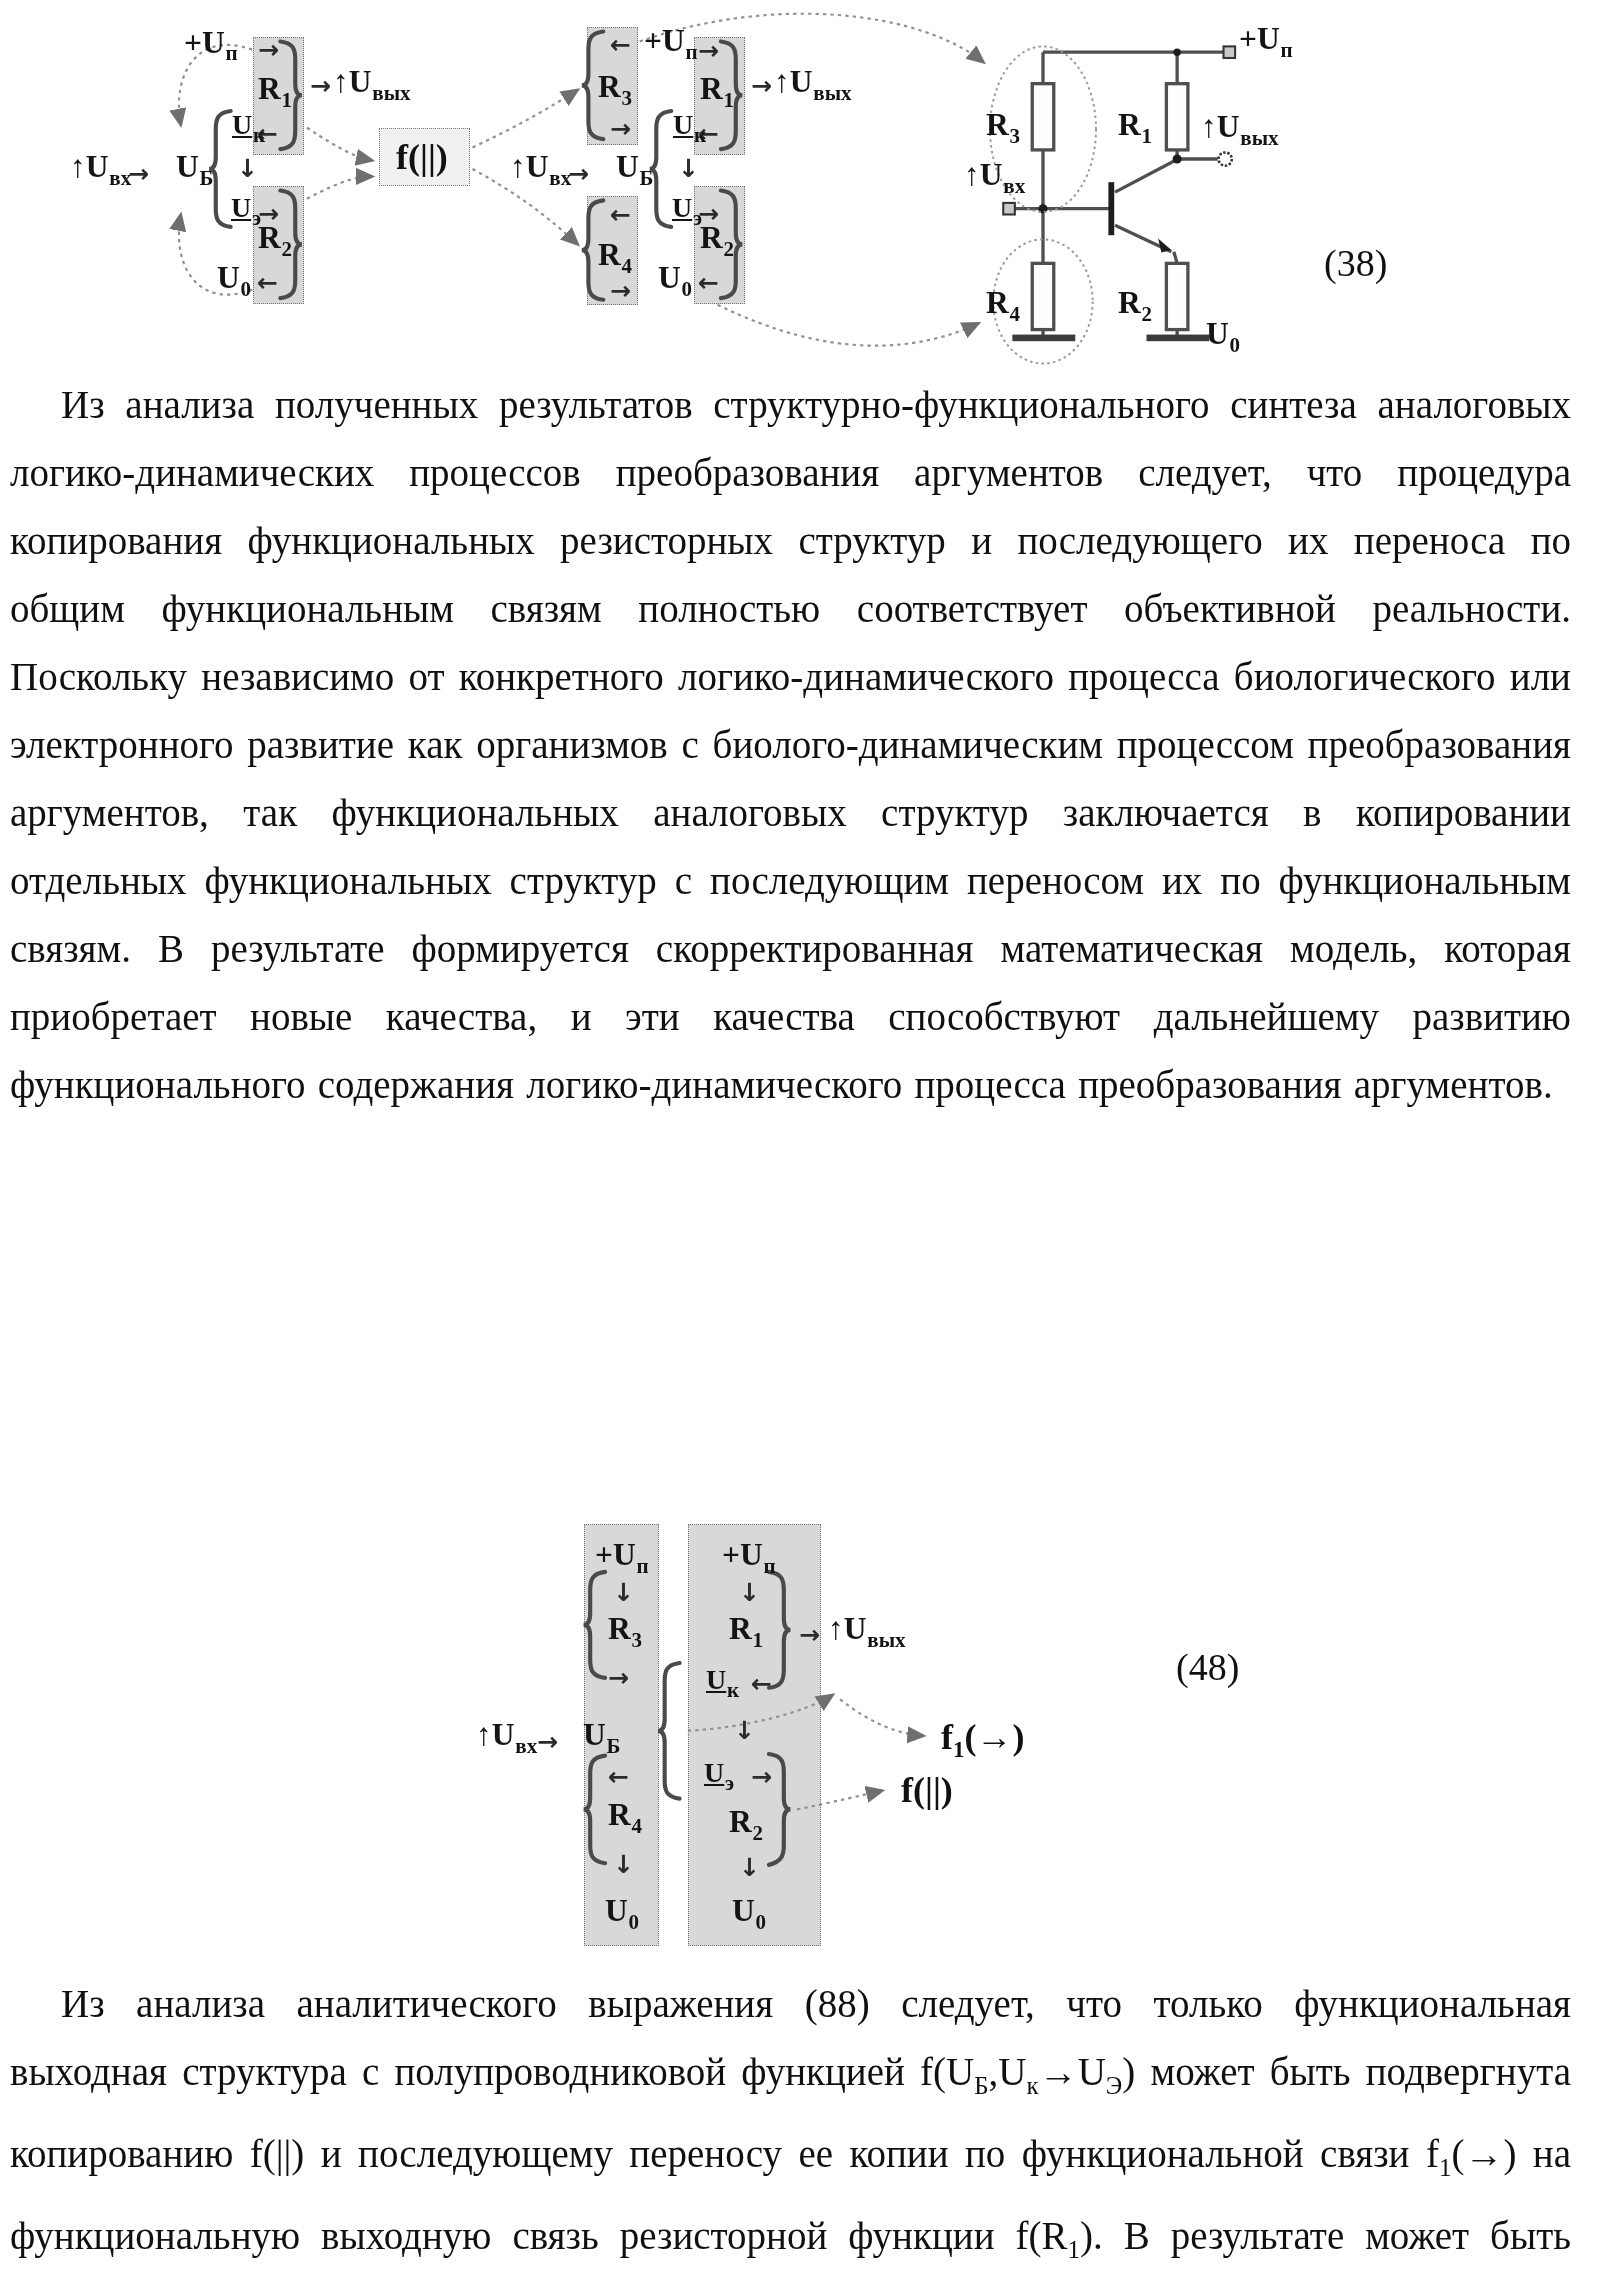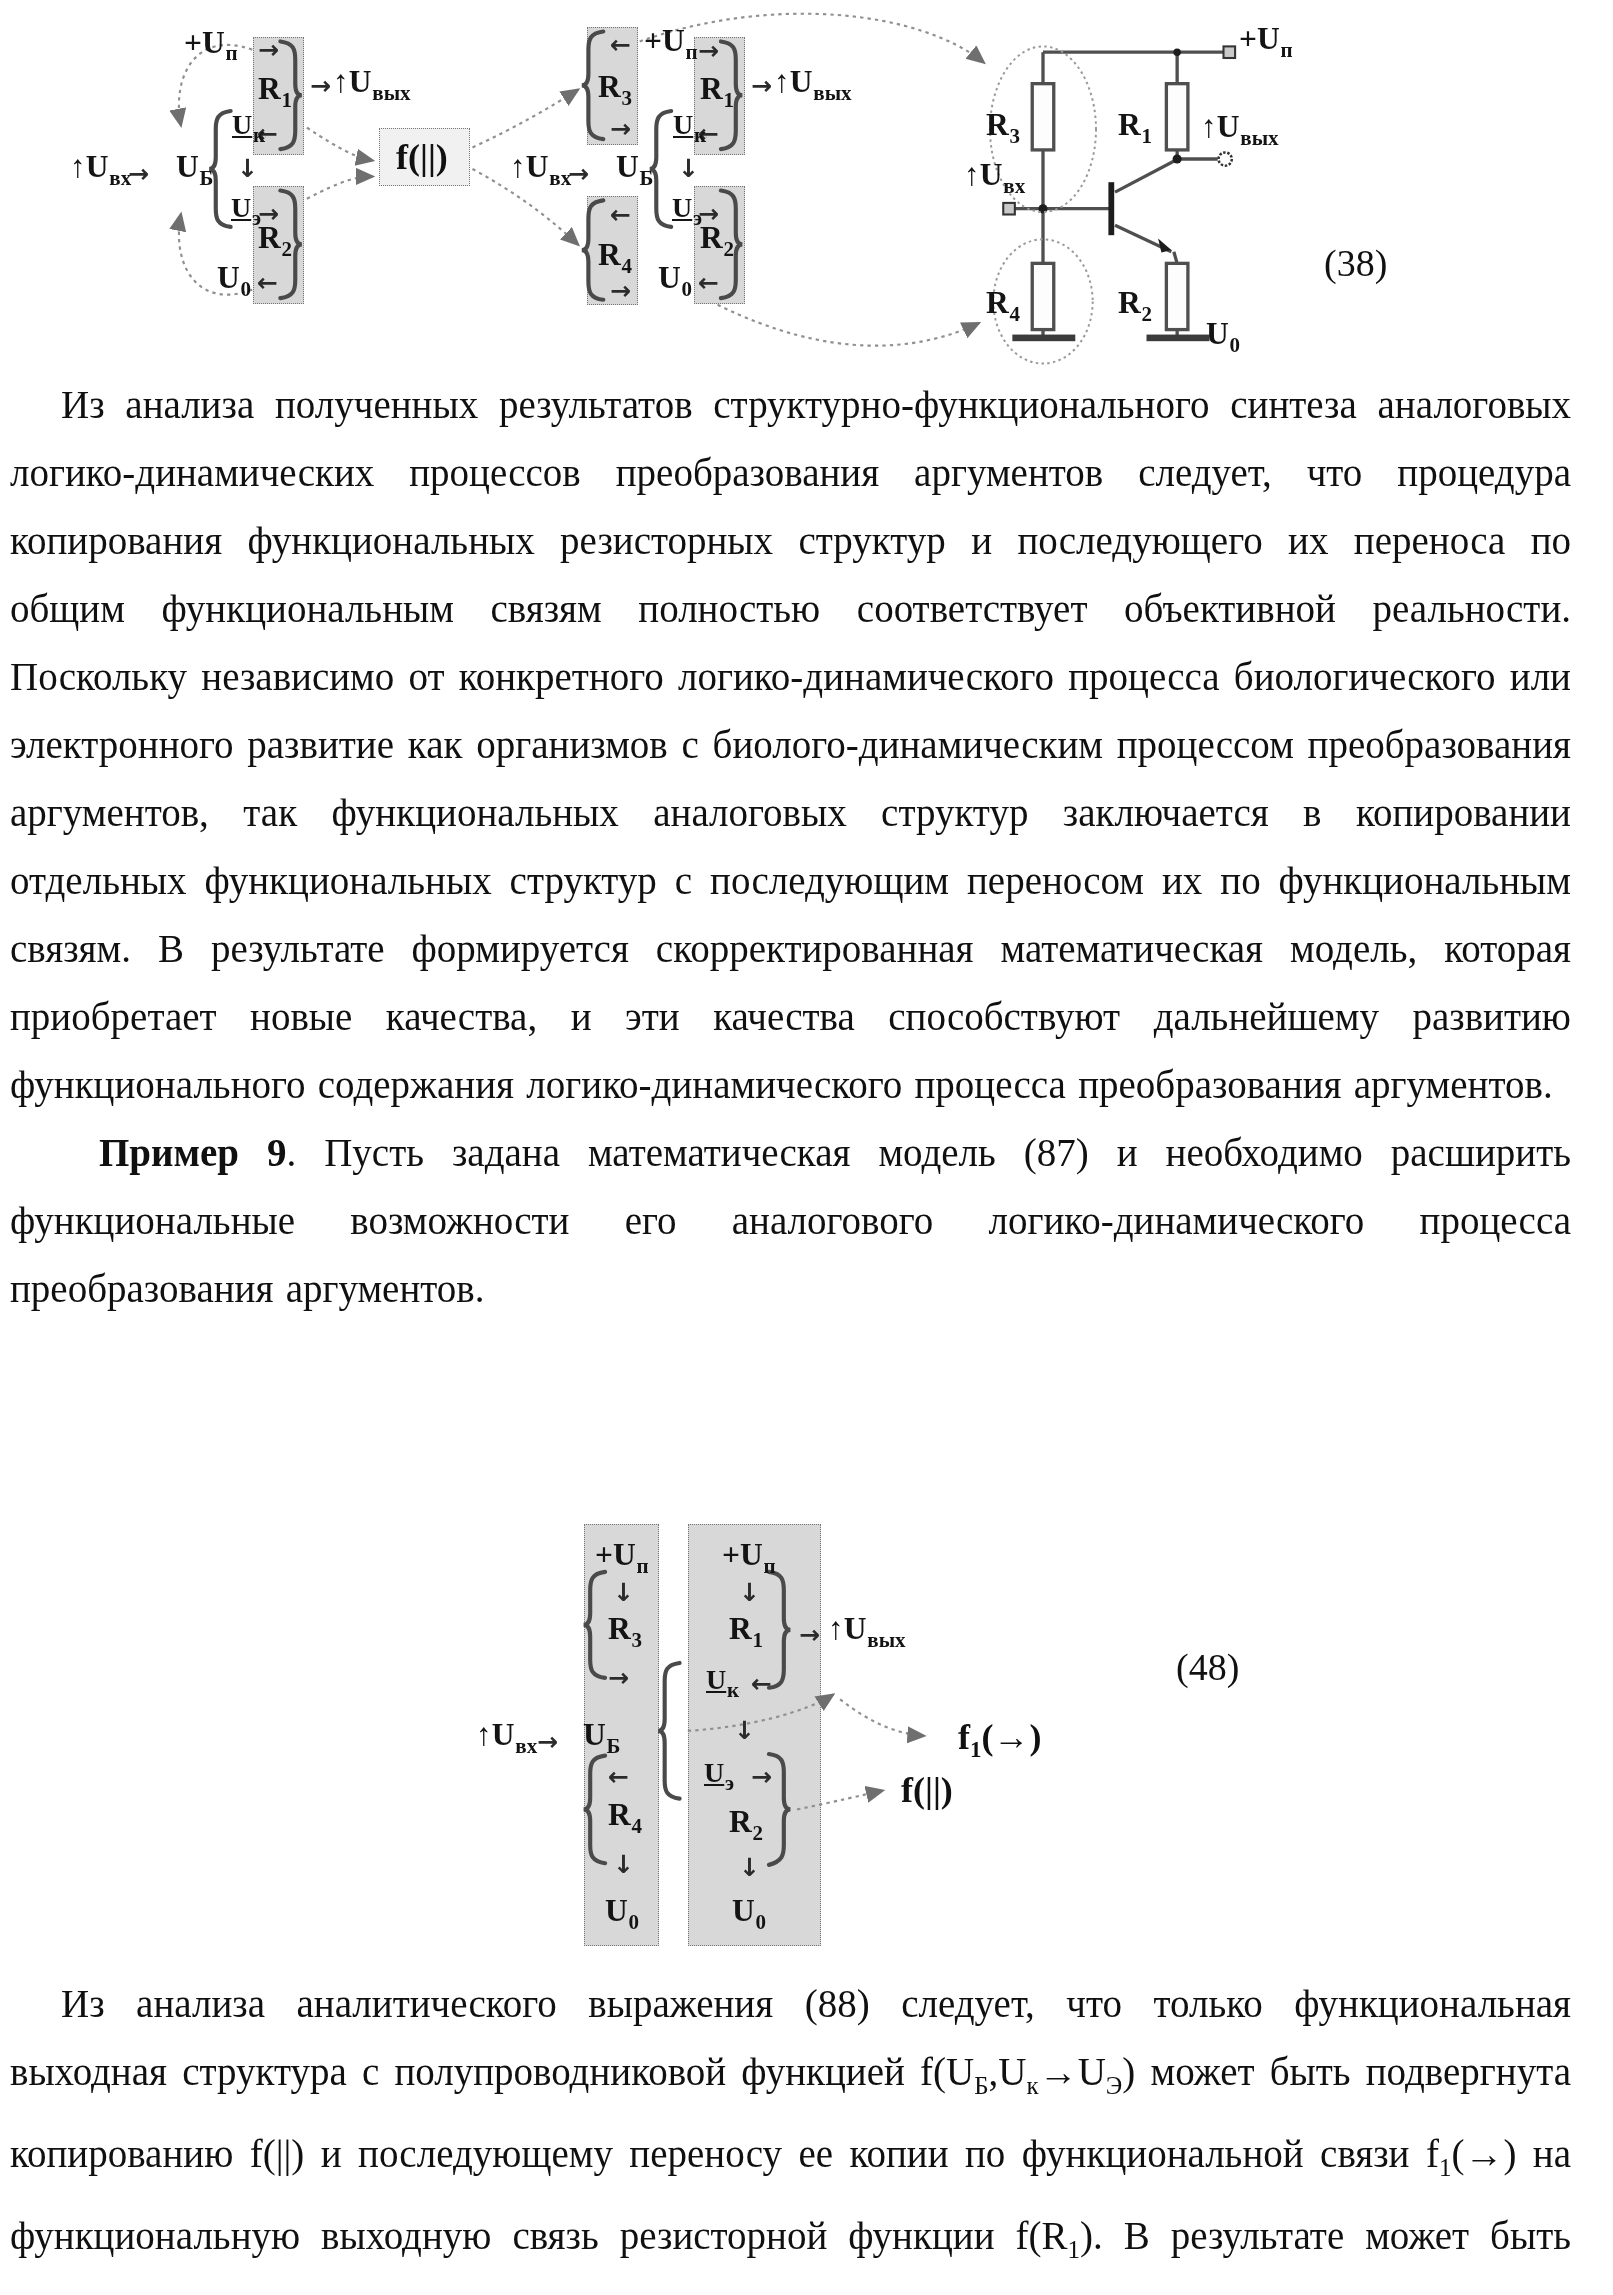--- a/index.html
+++ b/index.html
@@ -155,21 +155,20 @@
     <span class="lb" style="left:1118px;top:282px;"><span>R</span><sub>2</sub></span>
     <span class="lb" style="left:1239px;top:18px;"><span>+U</span><sub>п</sub></span>
     <span class="lb" style="left:1201px;top:106px;"><span>↑U</span><sub>вых</sub></span>
     <span class="lb" style="left:964px;top:154px;"><span>↑U</span><sub>вх</sub></span>
     <span class="lb" style="left:1206px;top:313px;"><span>U</span><sub>0</sub></span>
     <span class="eq" style="left:1324px;top:239px;">(38)</span>
   </section>
 
   <div class="tb" style="top:371px;">
     <p><span>Из анализа полученных результатов структурно-функционального синтеза аналоговых логико-динамических процессов преобразования аргументов следует, что процедура копирования функциональных резисторных структур и последующего их переноса по общим функциональным связям полностью соответствует объективной реальности. Поскольку независимо от конкретного логико-динамического процесса биологического или электронного развитие как организмов с биолого-динамическим процессом преобразования аргументов, так функциональных аналоговых структур заключается в копировании отдельных функциональных структур с последующим переносом их по функциональным связям. В результате формируется скорректированная математическая модель, которая приобретает новые качества, и эти качества способствуют дальнейшему развитию функционального содержания логико-динамического процесса преобразования аргументов.</span></p>
-    <p class="ex"><b>Пример 9</b><span>. Пусть задана математическая модель (87) и необходимо расширить функциональные возможности его аналогового логико-динамического процесса преобразования аргументов.</span></p>
   </div>
 
   <section class="fig" id="fig88" style="top:1514px;height:451px;">
 
     <div class="bx" style="left:584px;top:10px;width:75px;height:422px;"></div>
     <div class="bx" style="left:688px;top:10px;width:133px;height:422px;"></div>
 
     <svg class="layer" width="1614" height="451" viewBox="0 0 1948 545">
       <defs>
         <marker id="ah88" markerWidth="10" markerHeight="10" refX="8" refY="4" orient="auto">
@@ -209,21 +208,21 @@
     <span class="ar" style="left:734px;top:204px;">↓</span>
     <span class="lb sm" style="left:704px;top:245px;"><span>U</span><sub>э</sub></span>
     <span class="ar" style="left:751px;top:250px;">→</span>
     <span class="lb" style="left:729px;top:292px;"><span>R</span><sub>2</sub></span>
     <span class="ar" style="left:739px;top:341px;">↓</span>
     <span class="lb" style="left:732px;top:381px;"><span>U</span><sub>0</sub></span>
 
     <span class="lb" style="left:476px;top:205px;"><span>↑U</span><sub>вх</sub></span>
     <span class="ar" style="left:537px;top:215px;">→</span>
     <span class="lb" style="left:583px;top:205px;"><span>U</span><sub>Б</sub></span>
-    <span class="fl" style="left:941px;top:205px;margin-left:17px;"><span>f</span><sub>1</sub><span>(→)</span></span>
+    <span class="fl" style="left:941px;top:205px;"><span>f</span><sub>1</sub><span>(→)</span></span>
     <span class="fl" style="left:901px;top:258px;">f(||)</span>
     <span class="eq" style="left:1176px;top:134px;">(48)</span>
   </section>
 
   <div class="tb" style="top:1970px;">
     <p><span>Из анализа аналитического выражения (88) следует, что только функциональная выходная структура с полупроводниковой функцией f(U</span><sub>Б</sub><span>,U</span><sub>к</sub><span>→U</span><sub>Э</sub><span>) может быть подвергнута копированию f(||) и последующему переносу ее копии по функциональной связи f</span><sub>1</sub><span>(→) на функциональную выходную связь резисторной функции f(R</span><sub>1</sub><span>). В результате может быть записано скорректированное выражение (89),</span></p>
   </div>
 
 </div>
 

